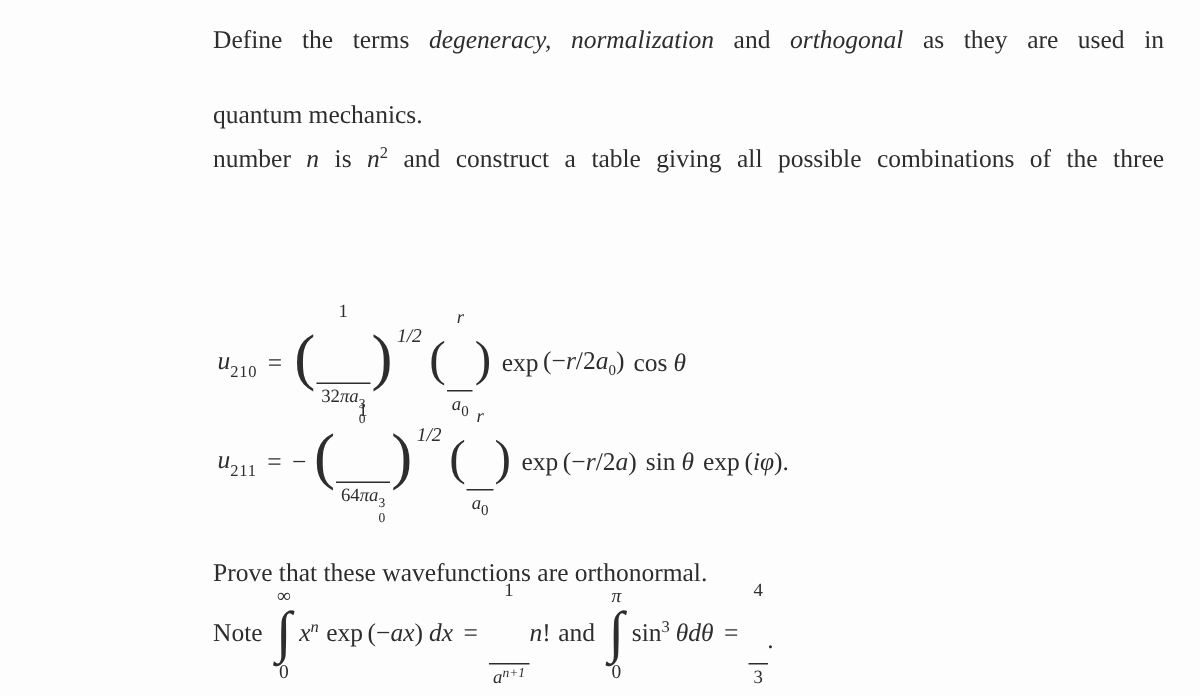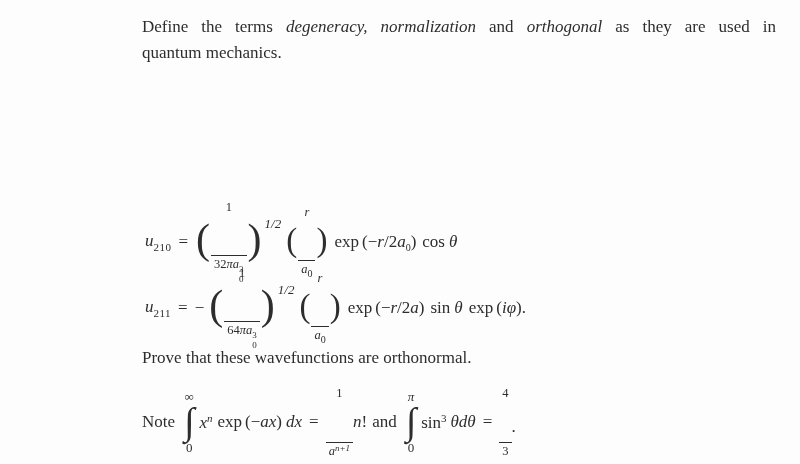--- a/index.html
+++ b/index.html
@@ -8,21 +8,21 @@
     background:#fdfdfd;
     color:#2d2d2d;
     font-family:"Liberation Serif", serif;
     overflow:hidden;
   }
   .page { position:relative; width:800px; height:412px; background:#fdfdfd; }
 
   
   .block { position:absolute; left:142px; width:634px; font-size:17px; line-height:26px; }
   .line { text-align:justify; text-align-last:justify; }
-  .line.last { text-align-last:left; }
+  .line.last { text-align-last:left;margin-top:24px; }
   .rm { font-style:normal; }
   .it { font-style:italic; }
   .sup2 { font-size:11px; vertical-align:6px; }
 
   
   .eq, .note { position:absolute; display:flex; align-items:center; font-size:17px; white-space:pre; }
   .eq { left:145px; height:54px; }
   .note { left:142px; height:72px; }
   .tok { white-space:pre; }
   .rel { margin:0 7px; }
@@ -50,20 +50,21 @@
 <body>
 
 <div class="page">
 
   <div class="block" style="top:14px">
     <div class="line"><span class="rm">Define the terms </span><span class="it">degeneracy, normalization</span><span class="rm"> and </span><span class="it">orthogonal</span><span class="rm"> as they are used in</span></div>
     <div class="line last"><span class="rm">quantum mechanics.</span></div>
   </div>
 
   <div class="block" style="top:89px">
+    <div class="line"><span class="rm">number </span><span class="it">n</span><span class="rm"> is </span><span class="it">n</span><span class="sup2 rm">2</span><span class="rm"> and construct a table giving all possible combinations of the three</span></div>
   </div>
 
 
   <div class="eq" style="top:215px">
     <span class="tok"><span class="it">u</span><span class="sub-lo">210</span></span>
     <span class="tok rel rm">=</span>
     <span class="bp">(</span>
     <span class="frac"><span class="num rm">1</span><span class="den"><span class="rm">32</span><span class="it">π</span><span class="it">a</span><span class="ss"><span>3</span><span>0</span></span></span></span>
     <span class="bp">)</span>
     <span class="pow rm">1/2</span>

